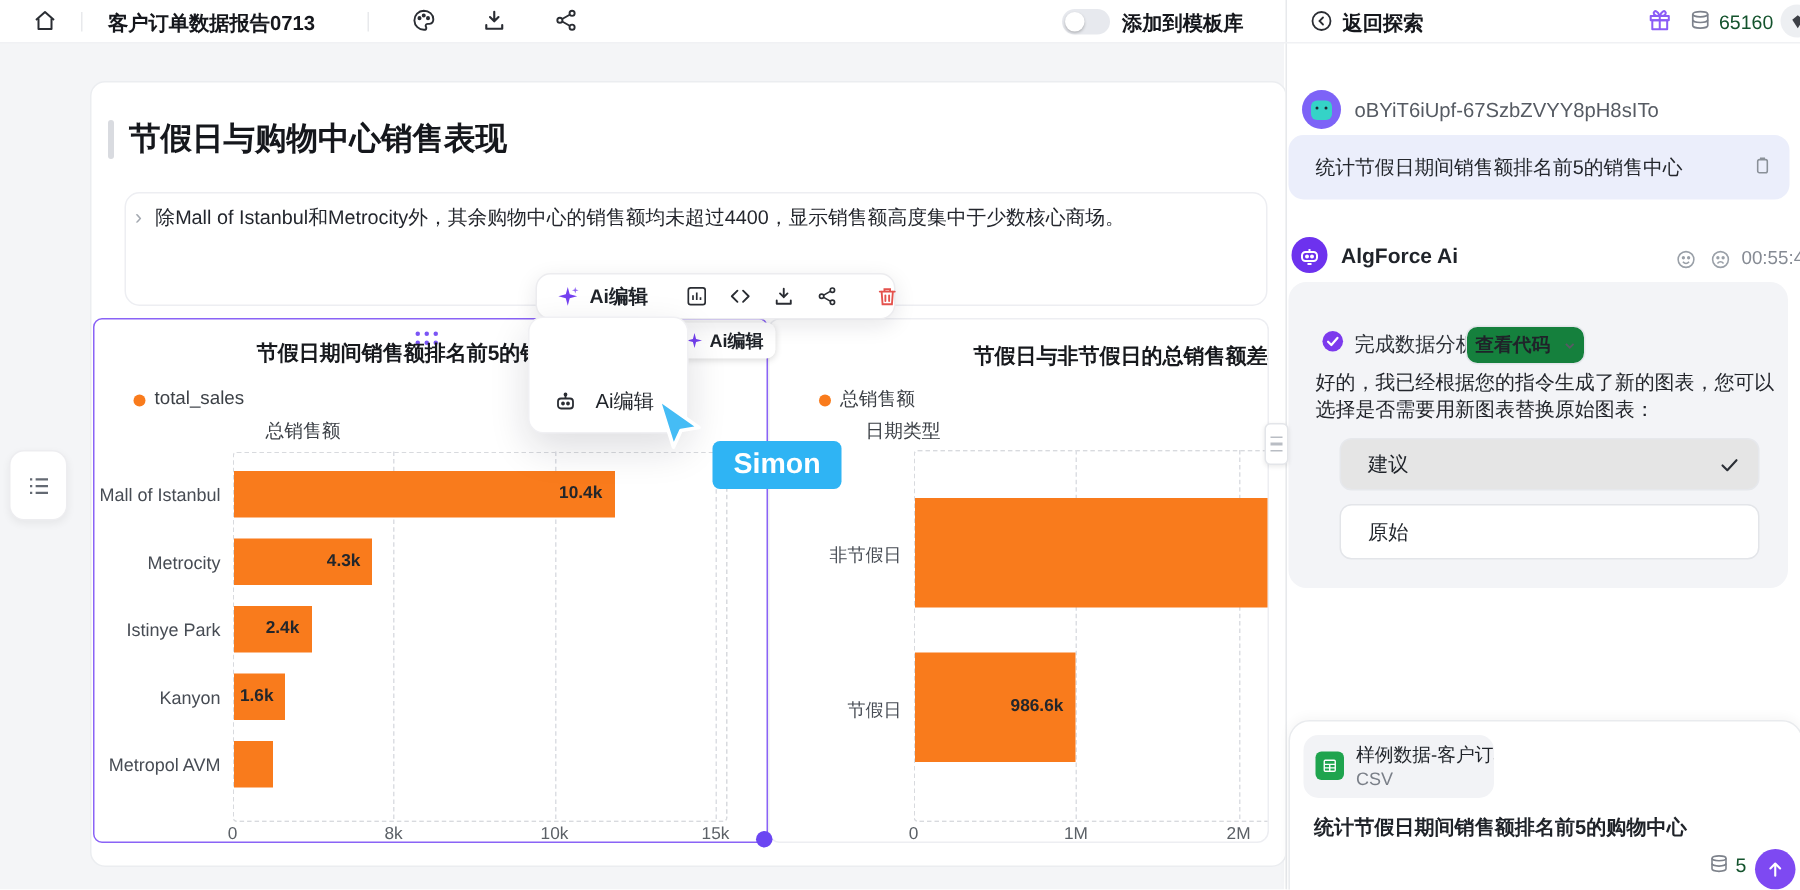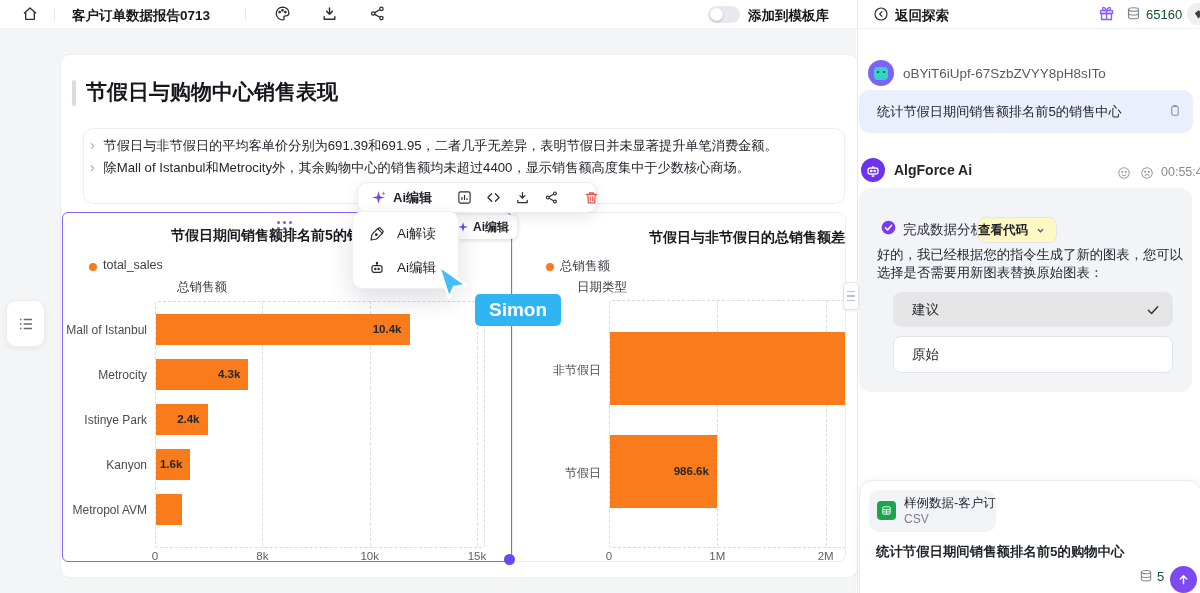--- a/index.html
+++ b/index.html
@@ -57,21 +57,21 @@
   #sidebar{left:857px;top:0;width:343px;height:593px;background:#fff;border-left:1px solid #e7e9ec}
   .sb-back{font-size:13.5px;font-weight:bold;color:#15171c;white-space:nowrap}
   #hdr-line{left:0;top:28px;width:1200px;height:1px;background:#f0f1f4}
   .uname{font-size:13.5px;color:#565b63;white-space:nowrap}
   .bubble-user{left:859px;top:90px;width:334px;height:43px;background:#ebeefb;border-radius:10px}
   .msg{font-size:13.2px;color:#23262c;white-space:nowrap}
   .ai-name{font-size:14px;font-weight:600;color:#1f2329;white-space:nowrap}
   .time{font-size:12.5px;color:#868b94;white-space:nowrap}
   .bubble-ai{left:859px;top:188px;width:333px;height:204px;background:#f3f4f7;border-radius:12px}
   .status-lb{font-size:13.5px;color:#2b2f36;white-space:nowrap}
-  .pill{background:#fef9c3;border:1px solid #e3e5ea;border-radius:8px;display:flex;align-items:center;gap:8px;justify-content:flex-start}
+  .pill{background:#15803d;border:1px solid #e3e5ea;border-radius:8px;display:flex;align-items:center;gap:8px;justify-content:center}
   .pill span{font-size:12.5px;font-weight:600;color:#1f2329;white-space:nowrap}
   .para{font-size:13.3px;line-height:17.5px;color:#23262c}
   .opt{left:893px;width:278px;border-radius:8px;display:flex;align-items:center}
   .opt span{font-size:13.5px;color:#1f2329;margin-left:18px}
   #opt-0{top:292px;height:33px;background:#e5e5e5;border:1px solid #e6e8ec}
   #opt-1{top:336px;height:35px;background:#fff;border:1px solid #e3e5e9}
   
   #composer{left:859px;top:480px;width:341px;height:113px;background:#fff;border:1px solid #e9ebee;
      border-radius:14px 14px 0 0;box-shadow:0 -2px 8px rgba(0,0,0,.04)}
   #file-chip{left:869px;top:490px;width:127px;height:42px;background:#f2f3f6;border-radius:10px;overflow:hidden}
@@ -129,21 +129,20 @@
 </div>
 
 <div id="main-bg" class="a"></div>
 <div id="doc-card" class="a"></div>
 
 <div class="accent a" style="left:72px;top:80px"></div>
 <div class="doc-title a" style="left:86px;top:78px">节假日与购物中心销售表现</div>
 
 <div id="bullets-box" class="a"></div>
 <div class="a" style="left:90px;top:136px">
-  <div style="height:22px"><span class="chev">›</span>&nbsp;&nbsp;<span class="bullet">节假日与非节假日的平均客单价分别为691.39和691.95，二者几乎无差异，表明节假日并未显著提升单笔消费金额。</span></div>
   <div style="height:22px"><span class="chev">›</span>&nbsp;&nbsp;<span class="bullet">除Mall of Istanbul和Metrocity外，其余购物中心的销售额均未超过4400，显示销售额高度集中于少数核心商场。</span></div>
 </div>
 
 <div id="chart-0" class="a chart-block">
   <div class="a dotgrid" style="left:214px;top:8px">
       <i></i>
       <i></i>
       <i></i>
       <i></i>
       <i></i>
@@ -247,28 +246,20 @@
   <div class="vsep" style="height:15px;margin-left:13px"></div>
   <span style="margin-left:12px">
     <svg class="ic" width="15" height="15" viewBox="0 0 24 24" fill="none" stroke="#e4524d" stroke-width="2" stroke-linecap="round">
         <path d="M4 7h16M9 7V4.5h6V7m-9 0l1 13.5h10L18 7"></path>
         <path d="M10 11v6m4-6v6"></path>
       </svg>
   </span>
 </div>
 
 <div id="dropdown" class="a">
-  <div class="dd-item a" style="top:6px">
-    <svg width="16" height="16" viewBox="0 0 24 24" fill="none" stroke="#2a2d33" stroke-width="1.8" stroke-linejoin="round">
-        <path d="M13 4l7 7-8.5 8.5L3 21l1.5-8.5z"></path>
-        <path d="M13 4l3-1.5L21.5 8 20 11"></path>
-        <circle cx="11" cy="13" r="1.2" fill="#2a2d33"></circle>
-      </svg>
-    <span>Ai解读</span>
-  </div>
   <div class="dd-item a" style="top:40px">
     <svg width="16" height="16" viewBox="0 0 24 24" fill="none" stroke="#2a2d33" stroke-width="1.8" stroke-linejoin="round">
         <rect x="4.5" y="8.5" width="15" height="10" rx="3"></rect>
         <path d="M12 8V5.5"></path>
         <circle cx="12" cy="4.5" r="1" fill="#2a2d33"></circle>
         <circle cx="9.5" cy="13.5" r="1" fill="#2a2d33"></circle>
         <circle cx="14.5" cy="13.5" r="1" fill="#2a2d33"></circle>
       </svg>
     <span>Ai编辑</span>
   </div>

